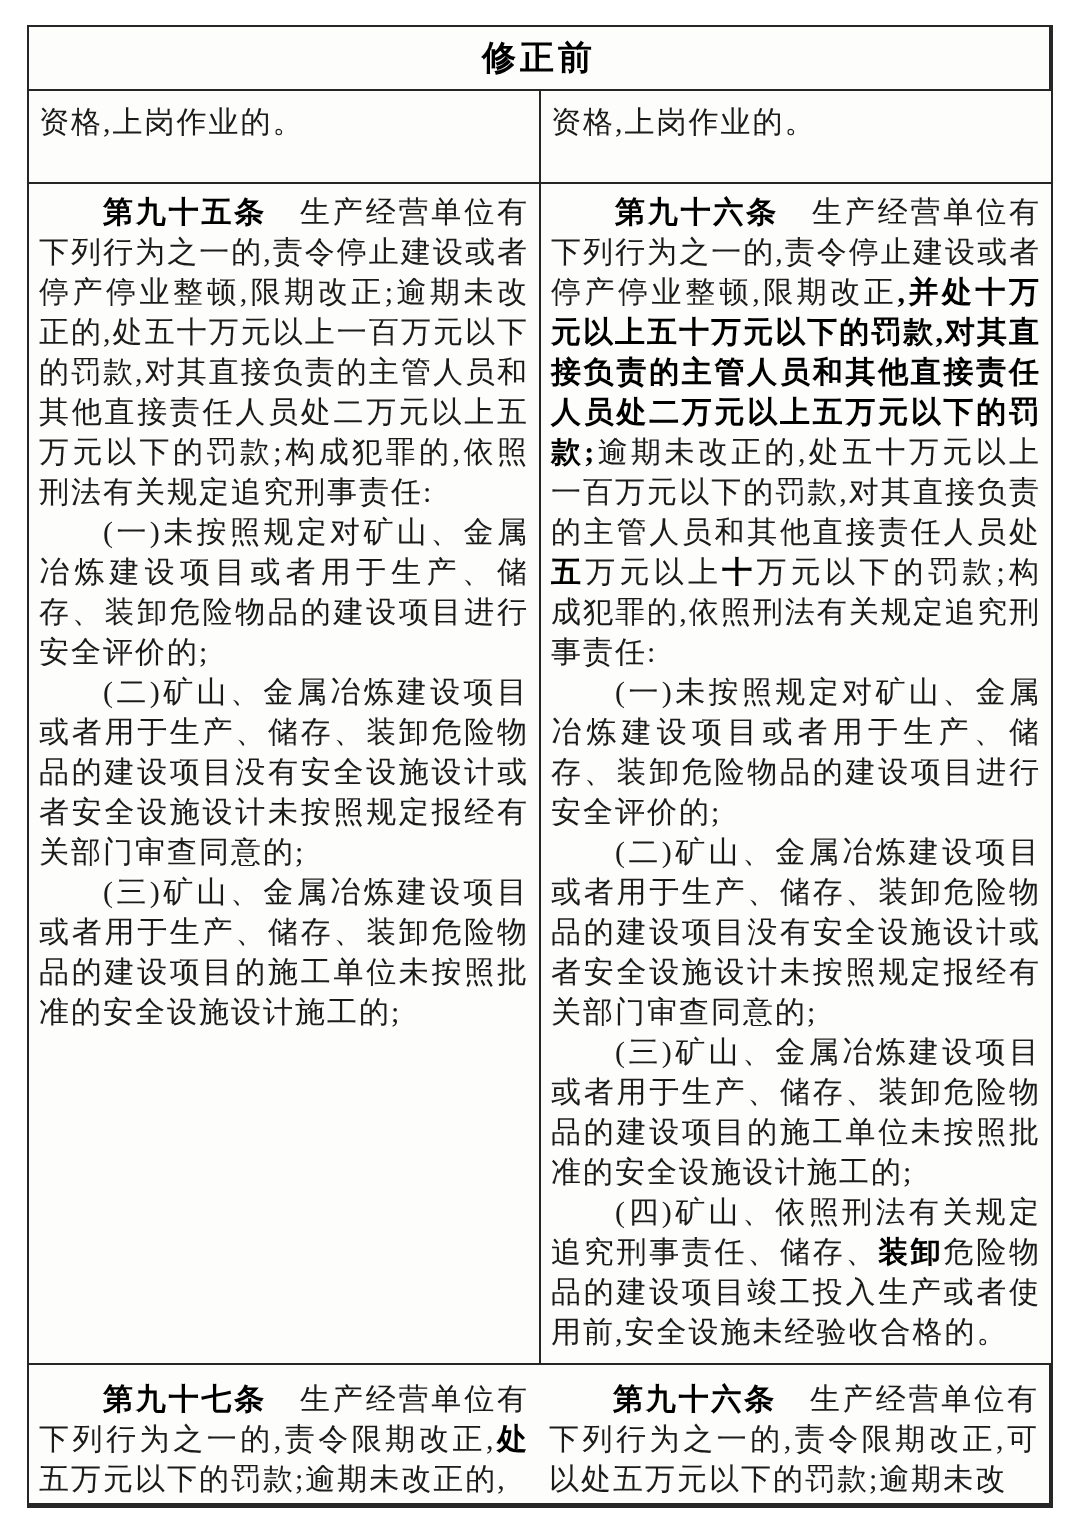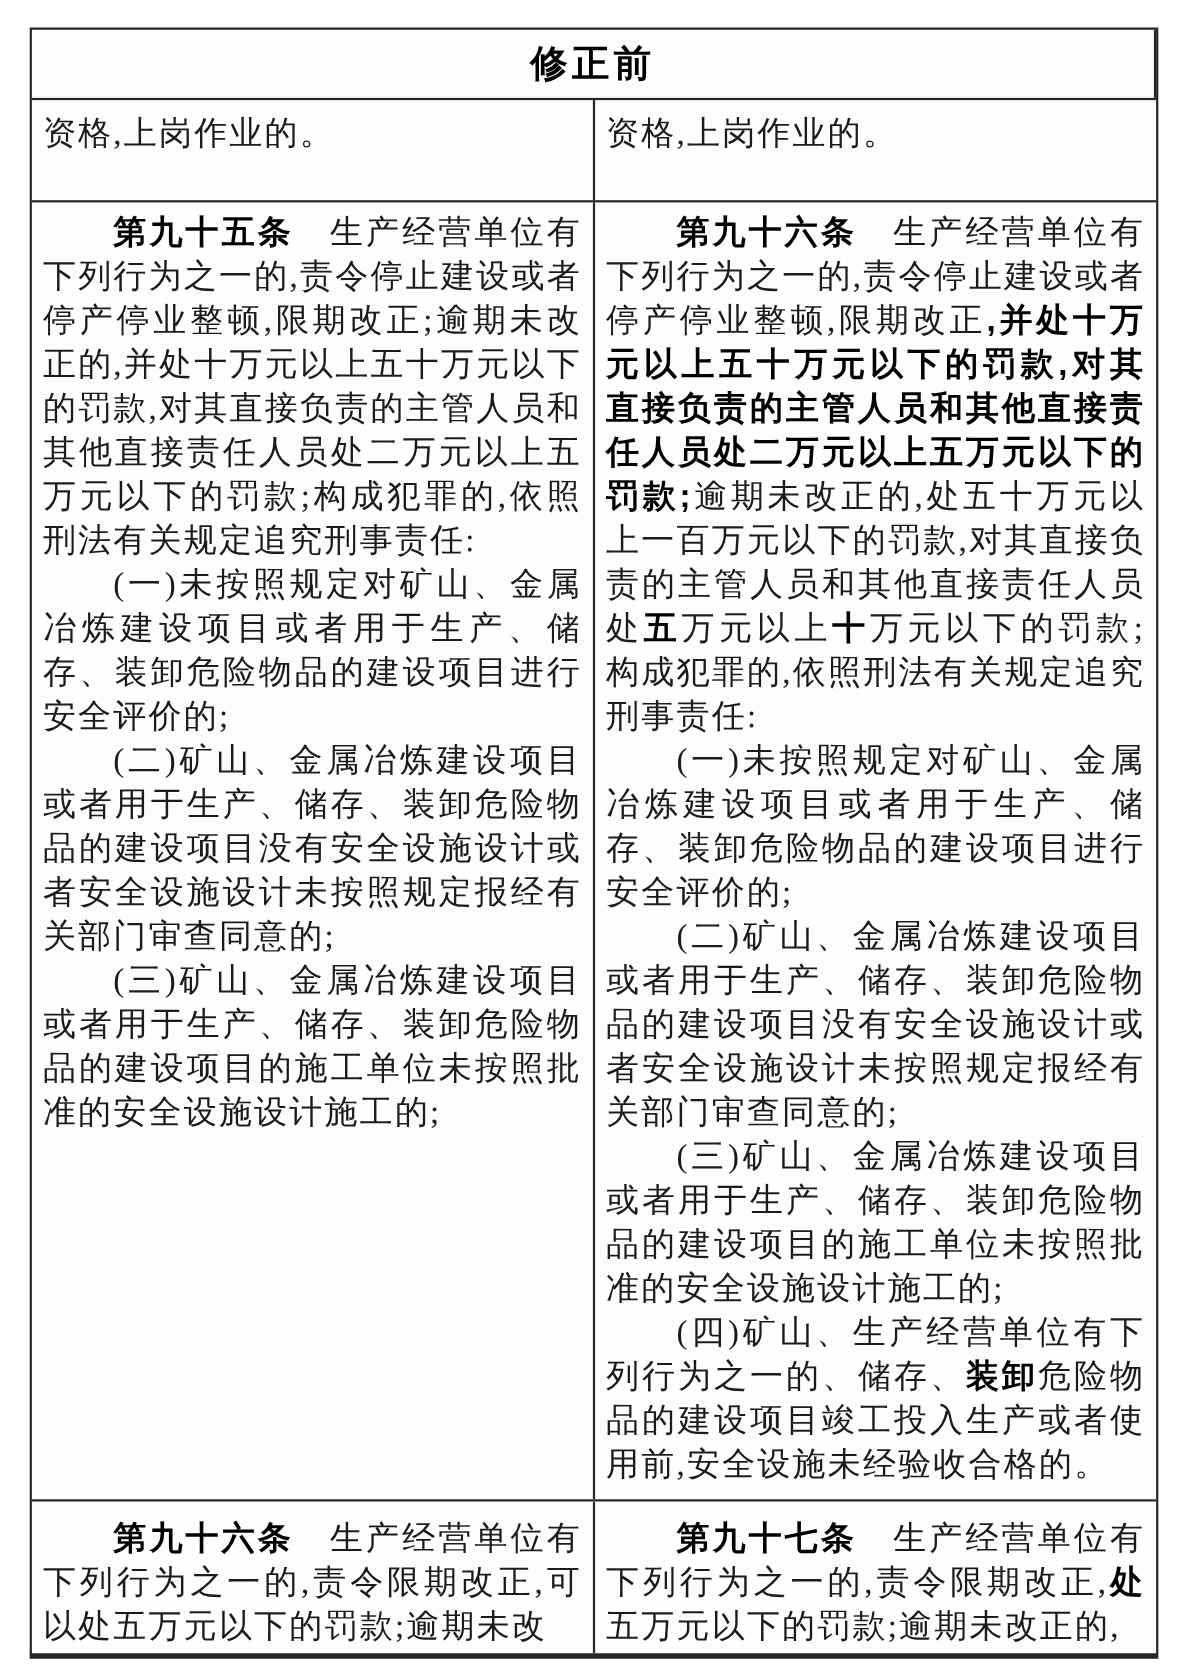--- a/index.html
+++ b/index.html
@@ -47,21 +47,21 @@
   .para {
     font-size: 30px;
     line-height: 40px;
     letter-spacing: 2px;
     text-align: justify;
     text-justify: inter-character;
     color: var(--text);
   }
   .para.indent { text-indent: 64px; }
   .seg-b {
-    font-family: Liberation Sans, sans-serif;
+    font-family: Liberation Serif, serif;
     font-weight: 700;
     color: var(--bold-text);
   }
 </style>
 </head>
 <body>
 
 <div class="table">
 
   <div class="row header-row">
@@ -72,36 +72,36 @@
     <div class="cell divider">
         <p class="para"><span class="seg">资格,上岗作业的。</span></p>
       </div>
     <div class="cell">
         <p class="para"><span class="seg">资格,上岗作业的。</span></p>
       </div>
   </div>
 
   <div class="row main-row">
     <div class="cell divider">
-        <p class="para indent"><span class="seg seg-b">第九十五条</span><span class="seg">　生产经营单位有下列行为之一的,责令停止建设或者停产停业整顿,限期改正;逾期未改正的,并处十万元以上五十万元以下的罚款,对其直接负责的主管人员和其他直接责任人员处二万元以上五万元以下的罚款;构成犯罪的,依照刑法有关规定追究刑事责任:</span></p>
+        <p class="para indent"><span class="seg seg-b">第九十五条</span><span class="seg">　生产经营单位有下列行为之一的,责令停止建设或者停产停业整顿,限期改正;逾期未改正的,处五十万元以上一百万元以下的罚款,对其直接负责的主管人员和其他直接责任人员处二万元以上五万元以下的罚款;构成犯罪的,依照刑法有关规定追究刑事责任:</span></p>
         <p class="para indent"><span class="seg">(一)未按照规定对矿山、金属冶炼建设项目或者用于生产、储存、装卸危险物品的建设项目进行安全评价的;</span></p>
         <p class="para indent"><span class="seg">(二)矿山、金属冶炼建设项目或者用于生产、储存、装卸危险物品的建设项目没有安全设施设计或者安全设施设计未按照规定报经有关部门审查同意的;</span></p>
         <p class="para indent"><span class="seg">(三)矿山、金属冶炼建设项目或者用于生产、储存、装卸危险物品的建设项目的施工单位未按照批准的安全设施设计施工的;</span></p>
       </div>
     <div class="cell">
         <p class="para indent"><span class="seg seg-b">第九十六条</span><span class="seg">　生产经营单位有下列行为之一的,责令停止建设或者停产停业整顿,限期改正</span><span class="seg seg-b">,并处十万元以上五十万元以下的罚款,对其直接负责的主管人员和其他直接责任人员处二万元以上五万元以下的罚款;</span><span class="seg">逾期未改正的,处五十万元以上一百万元以下的罚款,对其直接负责的主管人员和其他直接责任人员处</span><span class="seg seg-b">五</span><span class="seg">万元以上</span><span class="seg seg-b">十</span><span class="seg">万元以下的罚款;构成犯罪的,依照刑法有关规定追究刑事责任:</span></p>
         <p class="para indent"><span class="seg">(一)未按照规定对矿山、金属冶炼建设项目或者用于生产、储存、装卸危险物品的建设项目进行安全评价的;</span></p>
         <p class="para indent"><span class="seg">(二)矿山、金属冶炼建设项目或者用于生产、储存、装卸危险物品的建设项目没有安全设施设计或者安全设施设计未按照规定报经有关部门审查同意的;</span></p>
         <p class="para indent"><span class="seg">(三)矿山、金属冶炼建设项目或者用于生产、储存、装卸危险物品的建设项目的施工单位未按照批准的安全设施设计施工的;</span></p>
-        <p class="para indent"><span class="seg">(四)矿山、生产经营单位有下列行为之一的、储存、</span><span class="seg seg-b">装卸</span><span class="seg">危险物品的建设项目竣工投入生产或者使用前,安全设施未经验收合格的。</span></p>
+        <p class="para indent"><span class="seg">(四)矿山、依照刑法有关规定追究刑事责任、储存、</span><span class="seg seg-b">装卸</span><span class="seg">危险物品的建设项目竣工投入生产或者使用前,安全设施未经验收合格的。</span></p>
       </div>
   </div>
 
   <div class="row last">
+    <div class="cell">
+        <p class="para indent"><span class="seg seg-b">第九十七条</span><span class="seg">　生产经营单位有下列行为之一的,责令限期改正,</span><span class="seg seg-b">处</span><span class="seg">五万元以下的罚款;逾期未改正的,</span></p>
+      </div>
     <div class="cell divider">
         <p class="para indent"><span class="seg seg-b">第九十六条</span><span class="seg">　生产经营单位有下列行为之一的,责令限期改正,可以处五万元以下的罚款;逾期未改</span></p>
-      </div>
-    <div class="cell">
-        <p class="para indent"><span class="seg seg-b">第九十七条</span><span class="seg">　生产经营单位有下列行为之一的,责令限期改正,</span><span class="seg seg-b">处</span><span class="seg">五万元以下的罚款;逾期未改正的,</span></p>
       </div>
   </div>
 
 </div>
 
 </body></html>

